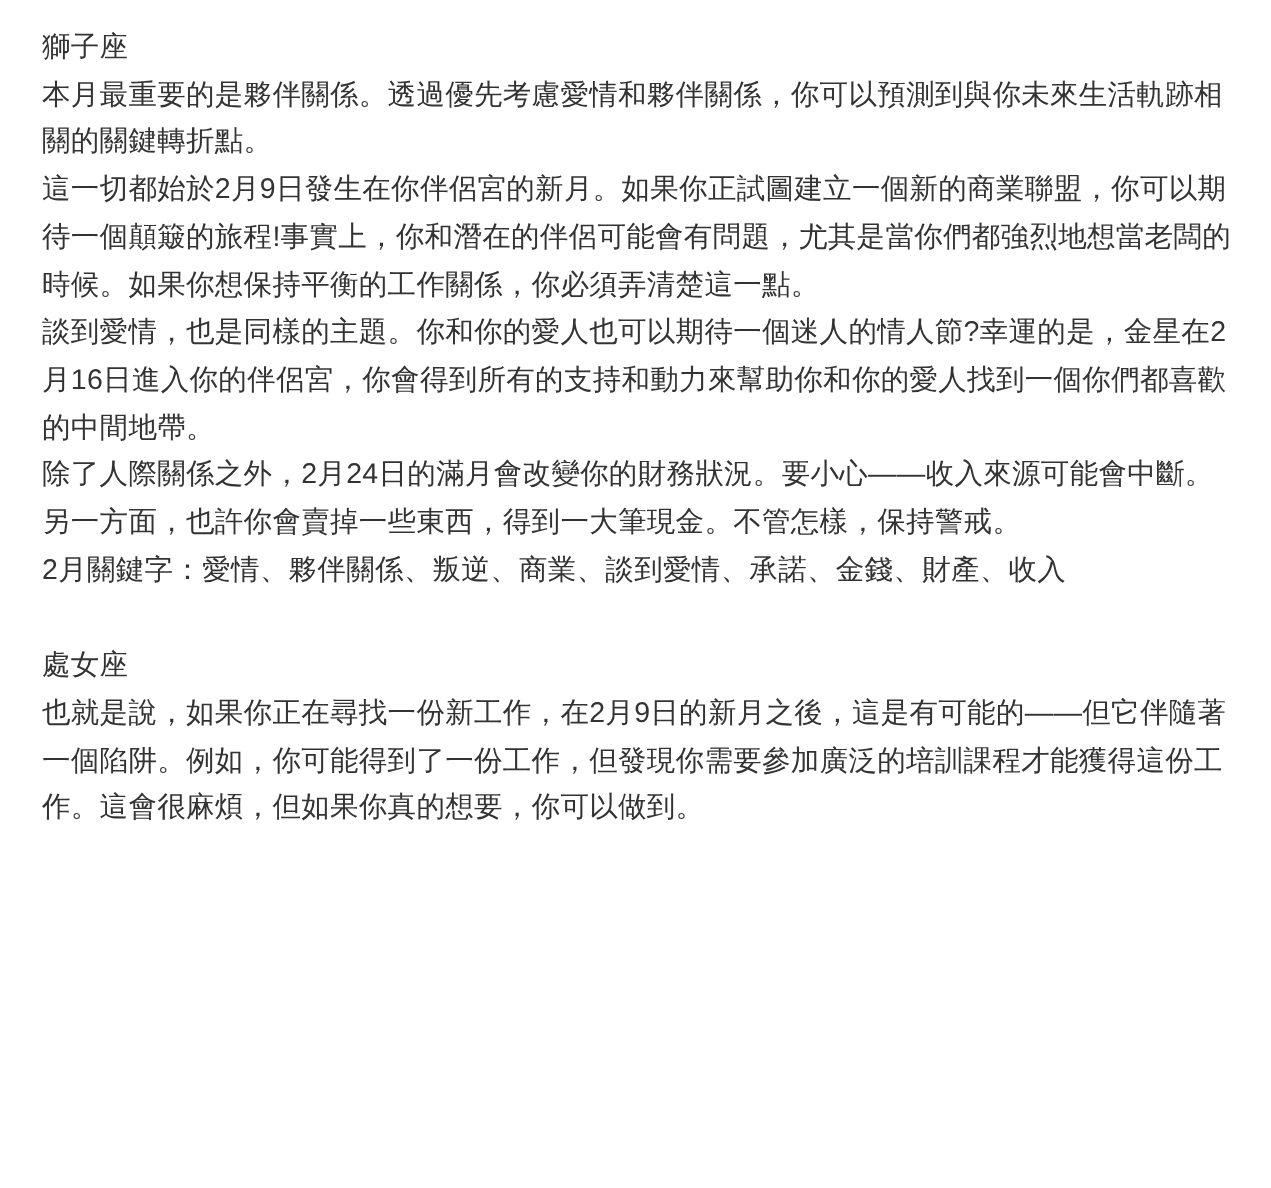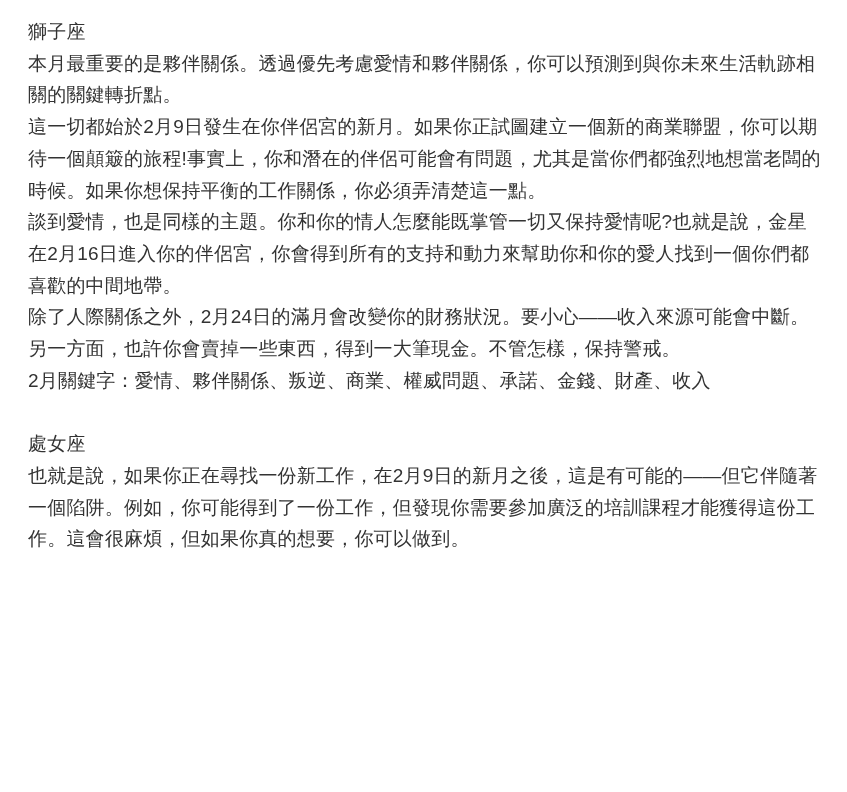--- a/index.html
+++ b/index.html
@@ -38,23 +38,23 @@
 </style>
 </head>
 <body>
 
 <main class="article">
 
   <section class="sign-section">
     <h2 class="sign-title">獅子座</h2>
     <p class="para">本月最重要的是夥伴關係。透過優先考慮愛情和夥伴關係，你可以預測到與你未來生活軌跡相關的關鍵轉折點。</p>
     <p class="para">這一切都始於2月9日發生在你伴侶宮的新月。如果你正試圖建立一個新的商業聯盟，你可以期待一個顛簸的旅程!事實上，你和潛在的伴侶可能會有問題，尤其是當你們都強烈地想當老闆的時候。如果你想保持平衡的工作關係，你必須弄清楚這一點。</p>
-    <p class="para">談到愛情，也是同樣的主題。你和你的情人怎麼能既掌管一切又保持愛情呢?也就是說，金星在2月16日進入你的伴侶宮，你會得到所有的支持和動力來幫助你和你的愛人找到一個你們都喜歡的中間地帶。</p>
+    <p class="para">談到愛情，也是同樣的主題。你和你的愛人也可以期待一個迷人的情人節?幸運的是，金星在2月16日進入你的伴侶宮，你會得到所有的支持和動力來幫助你和你的愛人找到一個你們都喜歡的中間地帶。</p>
     <p class="para">除了人際關係之外，2月24日的滿月會改變你的財務狀況。要小心——收入來源可能會中斷。另一方面，也許你會賣掉一些東西，得到一大筆現金。不管怎樣，保持警戒。</p>
-    <p class="para">2月關鍵字：愛情、夥伴關係、叛逆、商業、權威問題、承諾、金錢、財產、收入</p>
+    <p class="para">2月關鍵字：愛情、夥伴關係、叛逆、商業、談到愛情、承諾、金錢、財產、收入</p>
   </section>
 
   <div class="section-gap"></div>
 
   <section class="sign-section">
     <h2 class="sign-title">處女座</h2>
     <p class="para">也就是說，如果你正在尋找一份新工作，在2月9日的新月之後，這是有可能的——但它伴隨著一個陷阱。例如，你可能得到了一份工作，但發現你需要參加廣泛的培訓課程才能獲得這份工作。這會很麻煩，但如果你真的想要，你可以做到。</p>
   </section>
 
 </main>

